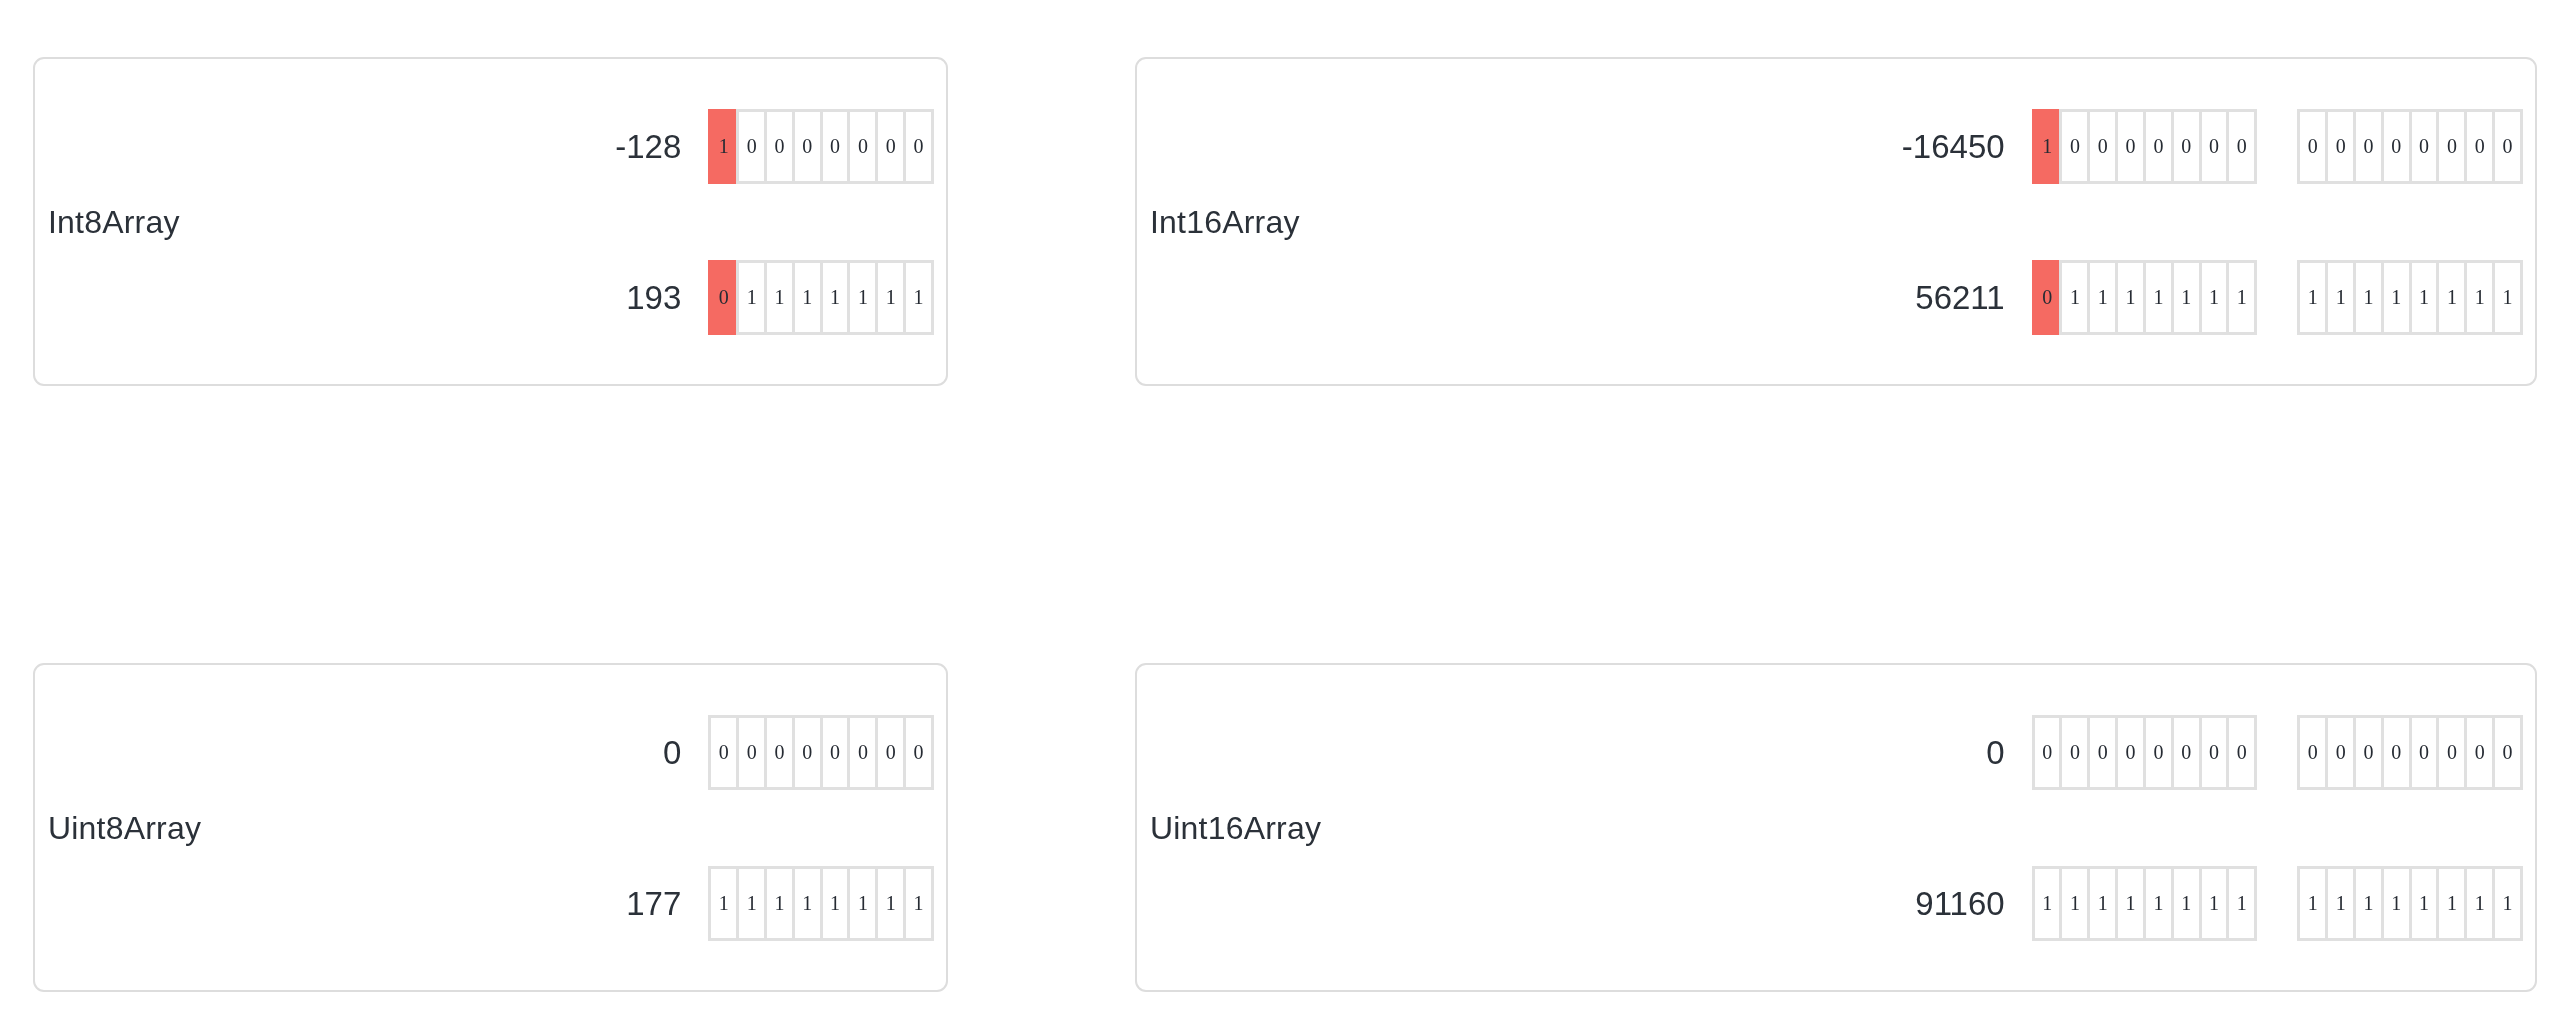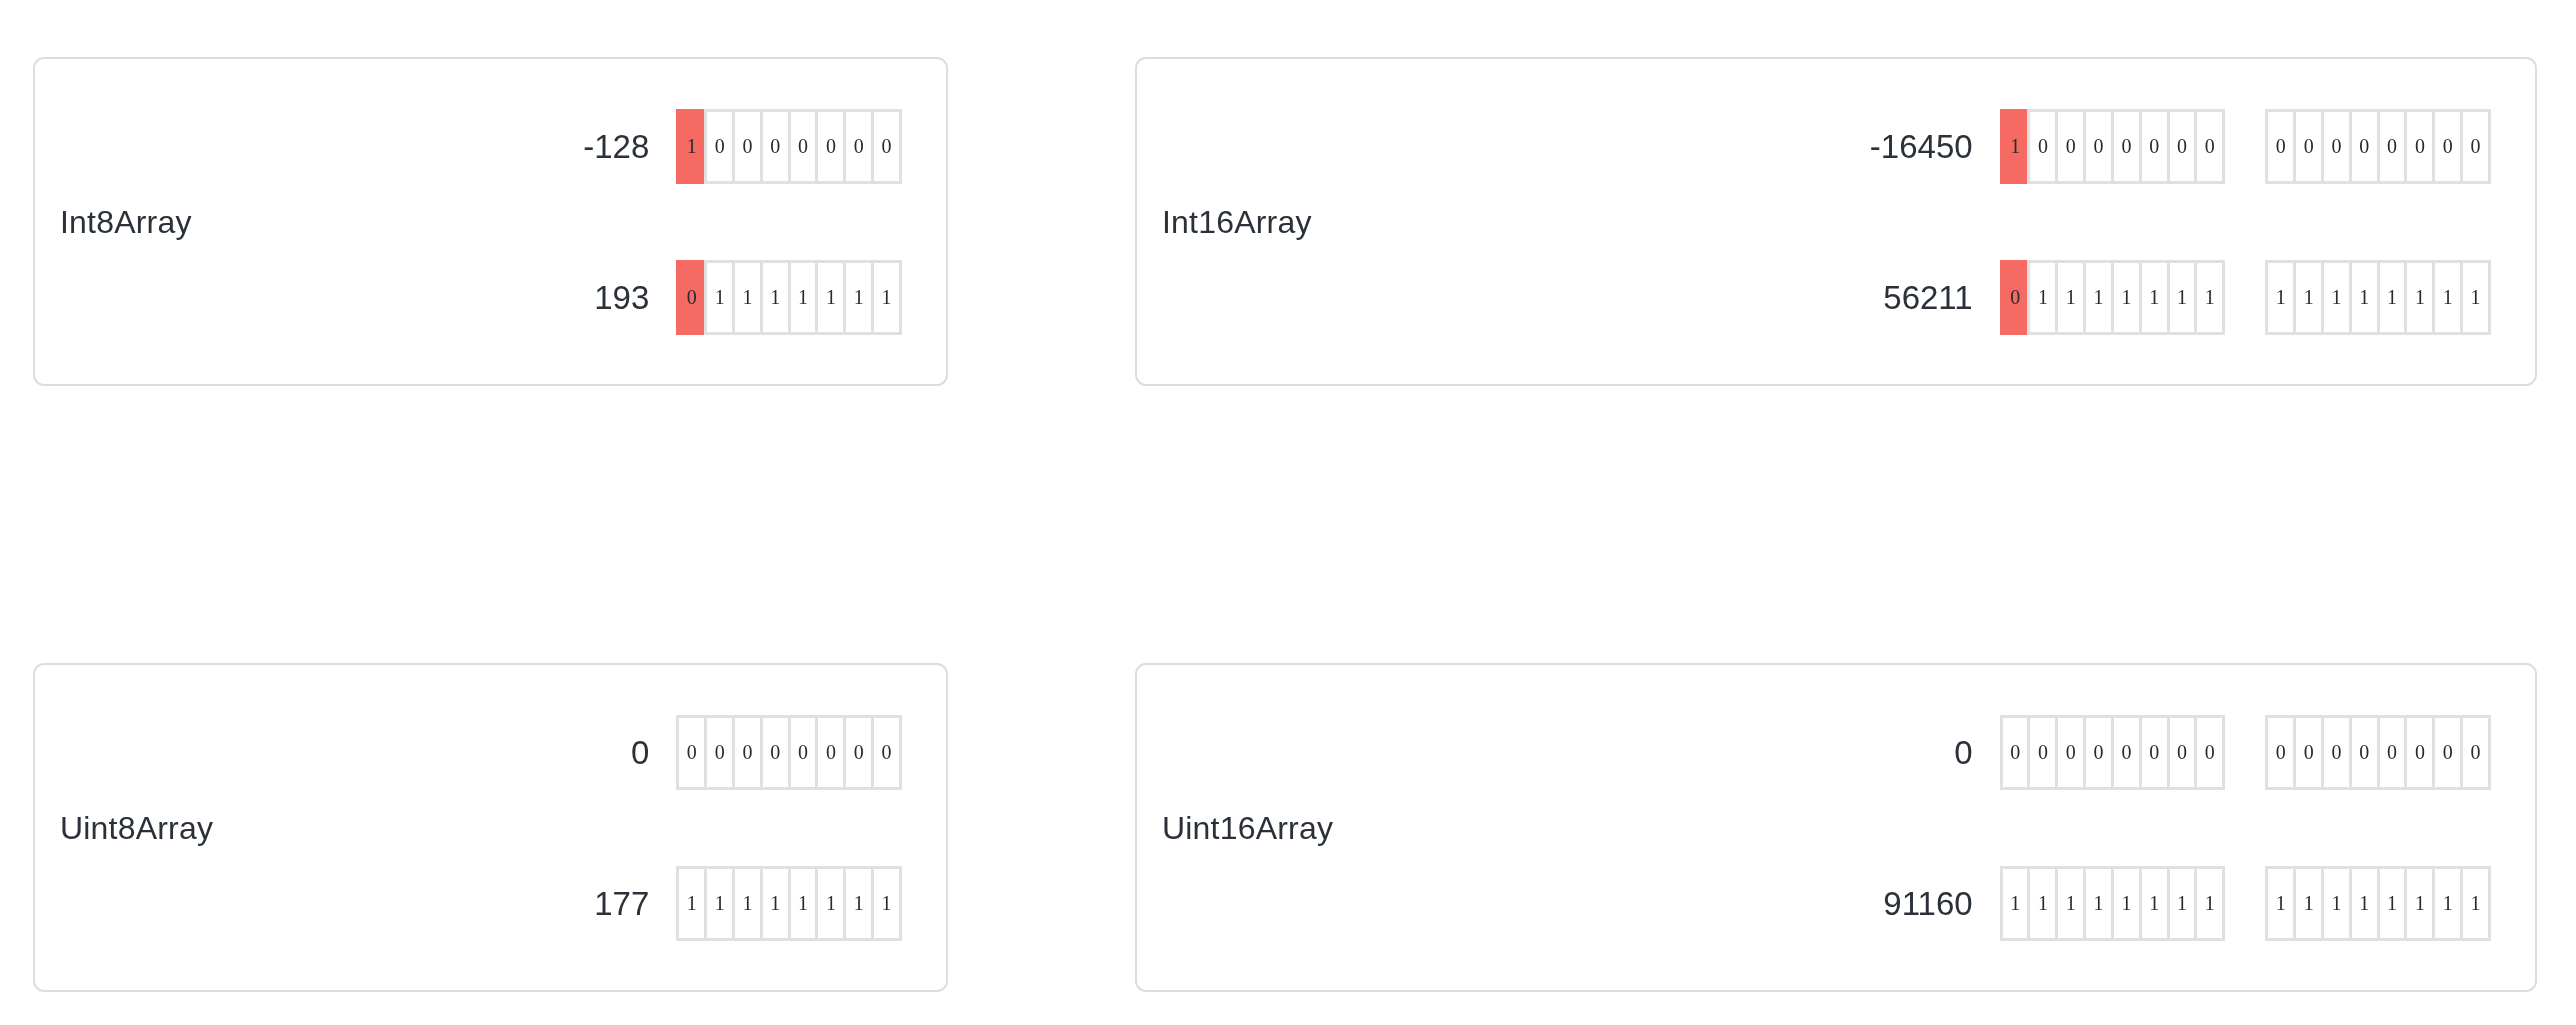--- a/index.html
+++ b/index.html
@@ -32,38 +32,39 @@
     justify-content: center;
   }
   .panel.p-int8   { left: 33px;   top: 57px;   width: 915px; height: 329px; }
   .panel.p-int16  { left: 1135px; top: 57px;   width: 1402px; height: 329px; }
   .panel.p-uint8  { left: 33px;   top: 663px;  width: 915px; height: 329px; }
   .panel.p-uint16 { left: 1135px; top: 663px;  width: 1402px; height: 329px; }
 
   
   .type-label {
     position: absolute;
-    left: 25px;
+    left: 13px;
     top: 50%;
     transform: translateY(-50%);
     font-family: "Liberation Sans", sans-serif;
     font-size: 32px;
     line-height: 1;
     color: #2b3139;
     white-space: nowrap;
     letter-spacing: 0.2px;
   }
 
   
   .rows {
     display: flex;
     flex-direction: column;
     justify-content: center;
     gap: 76px;
     width: 100%;
+    margin-left: 32px;
   }
   .bitrow {
     display: flex;
     align-items: center;
     justify-content: flex-end;
     padding-right: 44px;
   }
   .value {
     font-family: "Liberation Sans", sans-serif;
     font-size: 33px;

